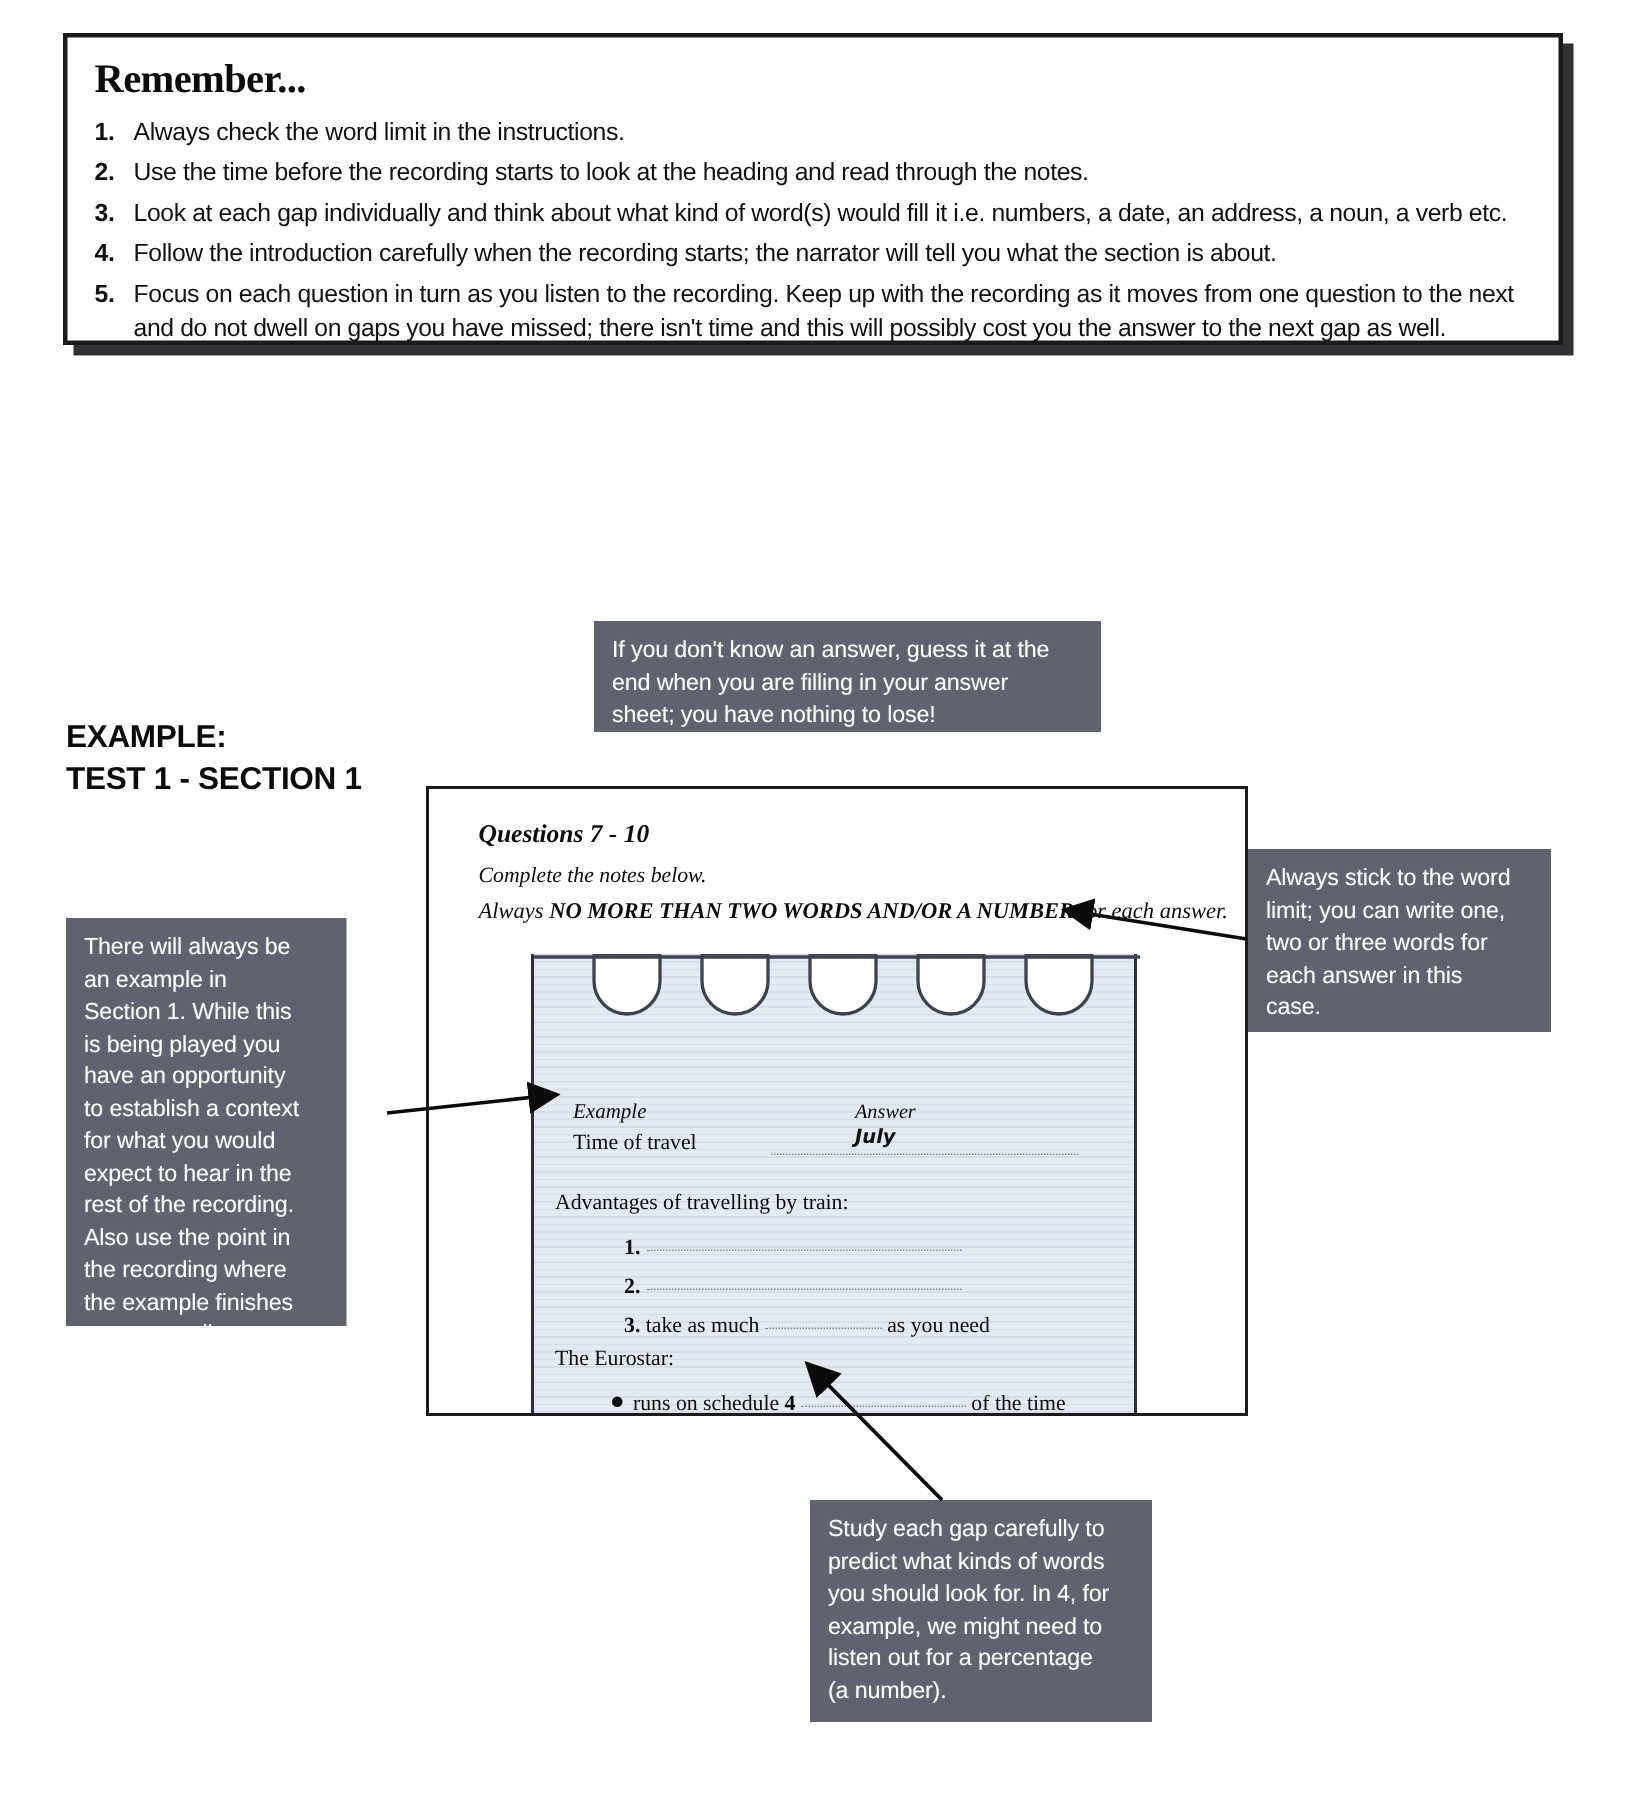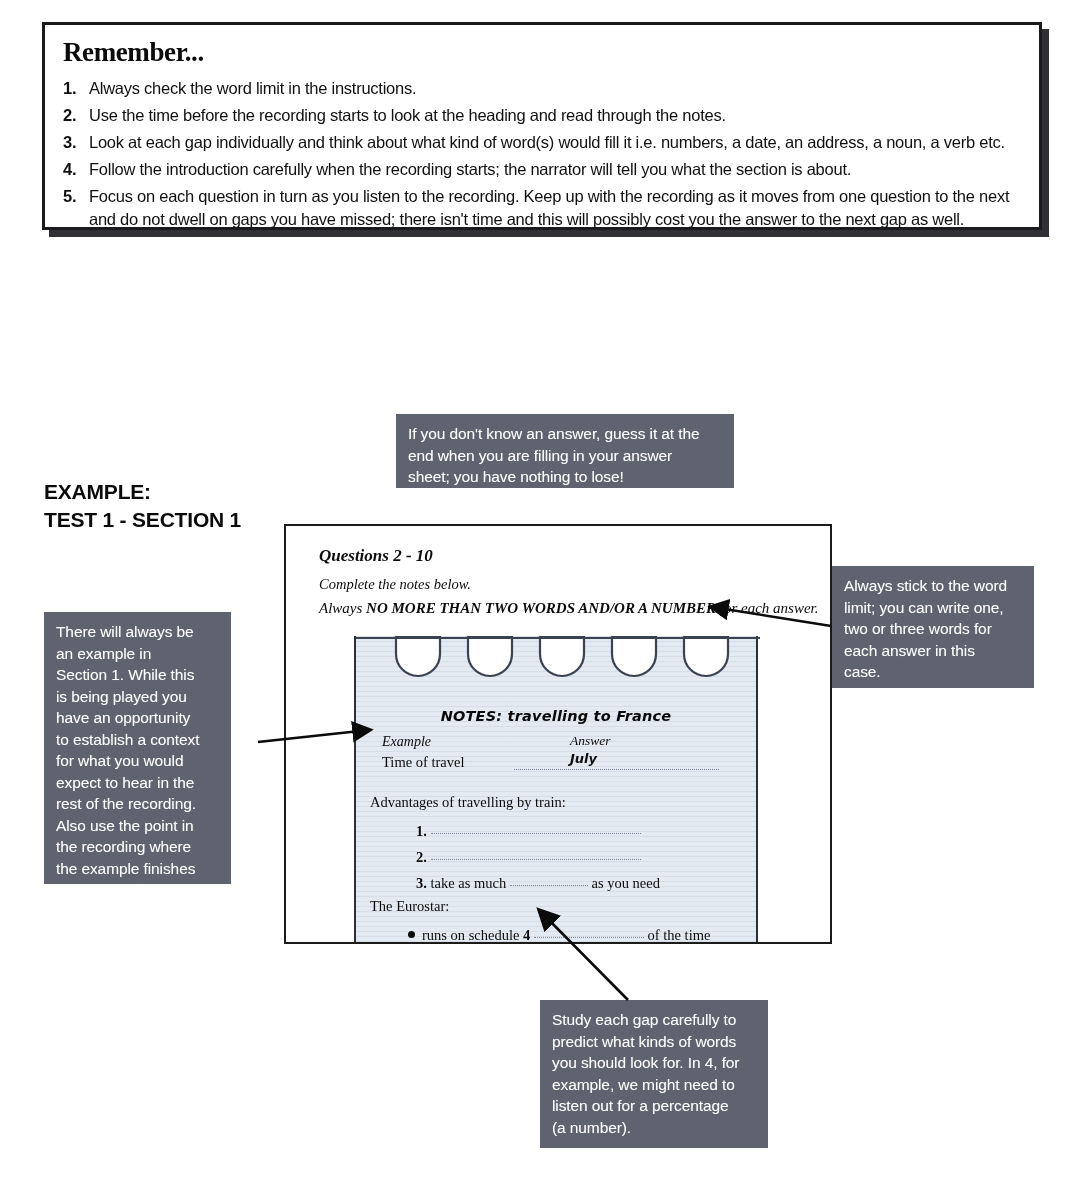--- a/index.html
+++ b/index.html
@@ -279,41 +279,40 @@
   <div>TEST 1 - SECTION 1</div>
 </div>
 
 <div class="callout" id="callout-guess">If you don't know an answer, guess it at the end when you are filling in your answer sheet; you have nothing to lose!</div>
 <div class="callout" id="callout-example">There will always be an example in Section 1. While this is being played you have an opportunity to establish a context for what you would expect to hear in the rest of the recording. Also use the point in the recording where the example finishes as a cue to listen carefully for your first answer.</div>
 <div class="callout" id="callout-wordlim">Always stick to the word limit; you can write one, two or three words for each answer in this case.</div>
 <div class="callout" id="callout-study">Study each gap carefully to predict what kinds of words you should look for. In 4, for example, we might need to listen out for a percentage (a number).</div>
 
 <div id="doc-frame">
 
-  <div id="q-heading">Questions 2 - 10</div>
+  <div id="q-heading">Questions 7 - 10</div>
   <div id="q-instr1">Complete the notes below.</div>
   <div id="q-instr2">
     <span>Always </span><b>NO MORE THAN TWO WORDS AND/OR A NUMBER</b><span> for each answer.</span>
   </div>
 
   <div id="notepad">
 
     <svg id="notepad-svg" viewBox="0 0 404 66">
       <path d="M2,2 L402,2 L402,64 L2,64 Z" fill="none" stroke="none"></path>
       <g fill="#ffffff" stroke="#3b4250" stroke-width="2.2">
         <path d="M40,0 L40,18 A22,22 0 1,0 84,18 L84,0 Z"></path>
         <path d="M112,0 L112,18 A22,22 0 1,0 156,18 L156,0 Z"></path>
         <path d="M184,0 L184,18 A22,22 0 1,0 228,18 L228,0 Z"></path>
         <path d="M256,0 L256,18 A22,22 0 1,0 300,18 L300,0 Z"></path>
         <path d="M328,0 L328,18 A22,22 0 1,0 372,18 L372,0 Z"></path>
       </g>
       <line x1="0" y1="2" x2="404" y2="2" stroke="#3b4250" stroke-width="2.2"></line>
     </svg>
 
-    <div id="notes-title">NOTES: travelling to France</div>
 
     <div class="np-line" id="lbl-example">Example</div>
     <div class="np-line" id="lbl-answer">Answer</div>
     <div class="np-line" id="lbl-timeoftravel">Time of travel</div>
     <div id="val-september">July</div>
     <div id="dots-example"></div>
 
     <div class="np-line" id="lbl-advantages">Advantages of travelling by train:</div>
 
     <div class="gap-row" id="row1">

